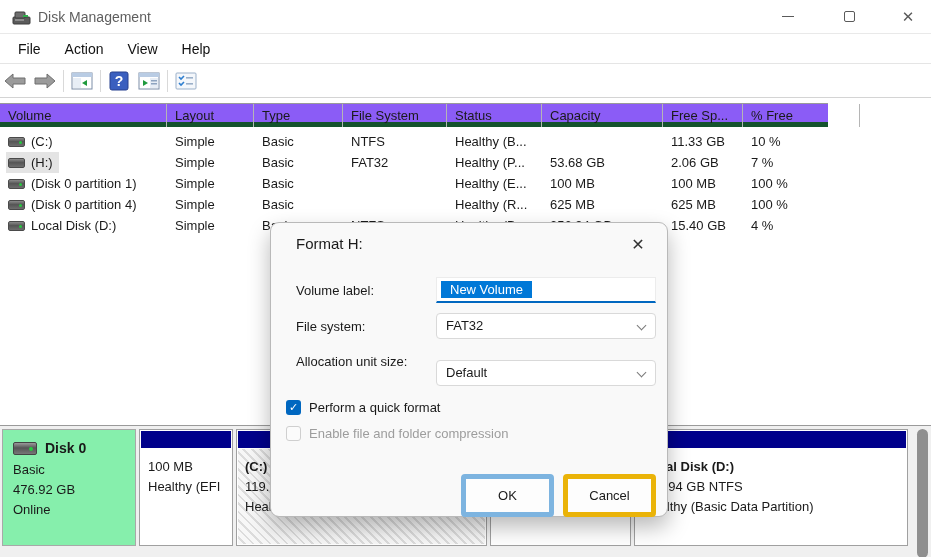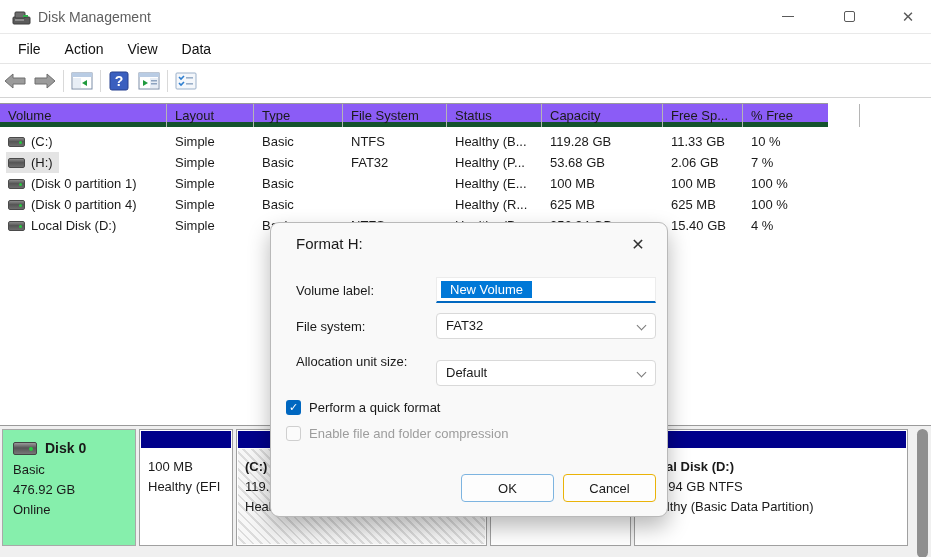--- a/index.html
+++ b/index.html
@@ -72,21 +72,21 @@
   .dlg-input { position:absolute; left:165px; top:54px; width:220px; height:26px; background:#fff; border:1px solid #ececec; border-bottom:2px solid #0067c0; font-size:13px; line-height:24px; padding-left:4px; }
   .sel-text { background:#0078d7; color:#fff; padding:1px 9px; }
   .dlg-combo { position:absolute; left:165px; width:220px; height:26px; background:#fff; border:1px solid #d9d9d9; border-radius:4px; font-size:13px; line-height:24px; padding-left:9px; }
   .combo-chev { position:absolute; right:9px; top:8px; width:8px; height:8px; }
   .combo-chev::before { content:""; position:absolute; left:0; top:0; width:6px; height:6px; border-right:1.4px solid #7a7a7a; border-bottom:1.4px solid #7a7a7a; transform:rotate(45deg); }
   .chk-row { position:absolute; left:15px; display:flex; align-items:center; gap:8px; font-size:13px; }
   .chk-box { width:15px; height:15px; border-radius:3px; flex:0 0 auto; display:flex; align-items:center; justify-content:center; }
   .chk-box.checked { background:#0067c0; color:#fff; font-size:11px; line-height:1; }
   .chk-box.off { background:#fbfbfb; border:1px solid #cfcfcf; }
   .chk-row.disabled { color:#9d9d9d; }
-  .dlg-btn { position:absolute; top:251px; width:93px; height:28px; background:#fdfdfd; border:1px solid #eab308; border-radius:4px; font-size:13px; display:flex; align-items:center; justify-content:center; }
+  .dlg-btn { position:absolute; top:251px; width:93px; height:43px; background:#fdfdfd; border:5px solid #eab308; border-radius:4px; font-size:13px; display:flex; align-items:center; justify-content:center; }
   .dlg-btn.primary { left:190px; border-color:#7db4e0; }
   .dlg-btn.secondary { left:292px; }
 </style>
 </head>
 <body>
 
 <div id="app">
 
   <div class="titlebar">
     <svg class="app-icon" viewBox="0 0 19 16">
@@ -104,21 +104,21 @@
       </div>
     <div class="winbtn close">
         <div class="close-glyph">✕</div>
       </div>
   </div>
 
   <div class="menubar">
     <div class="menu-item">File</div>
     <div class="menu-item">Action</div>
     <div class="menu-item">View</div>
-    <div class="menu-item">Data</div>
+    <div class="menu-item">Help</div>
   </div>
 
   <div class="toolbar">
     <div class="tool-btn">
       <svg width="22" height="16" viewBox="0 0 22 16">
         <path d="M9 1 L9 5 L21 5 L21 11 L9 11 L9 15 L1 8 Z" fill="#9b9b9b" stroke="#6f6f6f"></path>
       </svg>
     </div>
     <div class="tool-btn">
       <svg width="22" height="16" viewBox="0 0 22 16">
@@ -180,21 +180,20 @@
       <div class="lv-cell c0 vol-cell">
         <span class="vol-inner">
             <span class="drive-ico led"></span>
             <span>(C:)</span>
           </span>
       </div>
       <div class="lv-cell c1">Simple</div>
       <div class="lv-cell c2">Basic</div>
       <div class="lv-cell c3">NTFS</div>
       <div class="lv-cell c4">Healthy (B...</div>
-      <div class="lv-cell c5">119.28 GB</div>
       <div class="lv-cell c6">11.33 GB</div>
       <div class="lv-cell c7">10 %</div>
     </div>
 
     <div class="lv-row" style="top:49px;">
       <div class="lv-cell c0 vol-cell">
         <span class="vol-inner selected">
             <span class="drive-ico"></span>
             <span>(H:)</span>
           </span>

